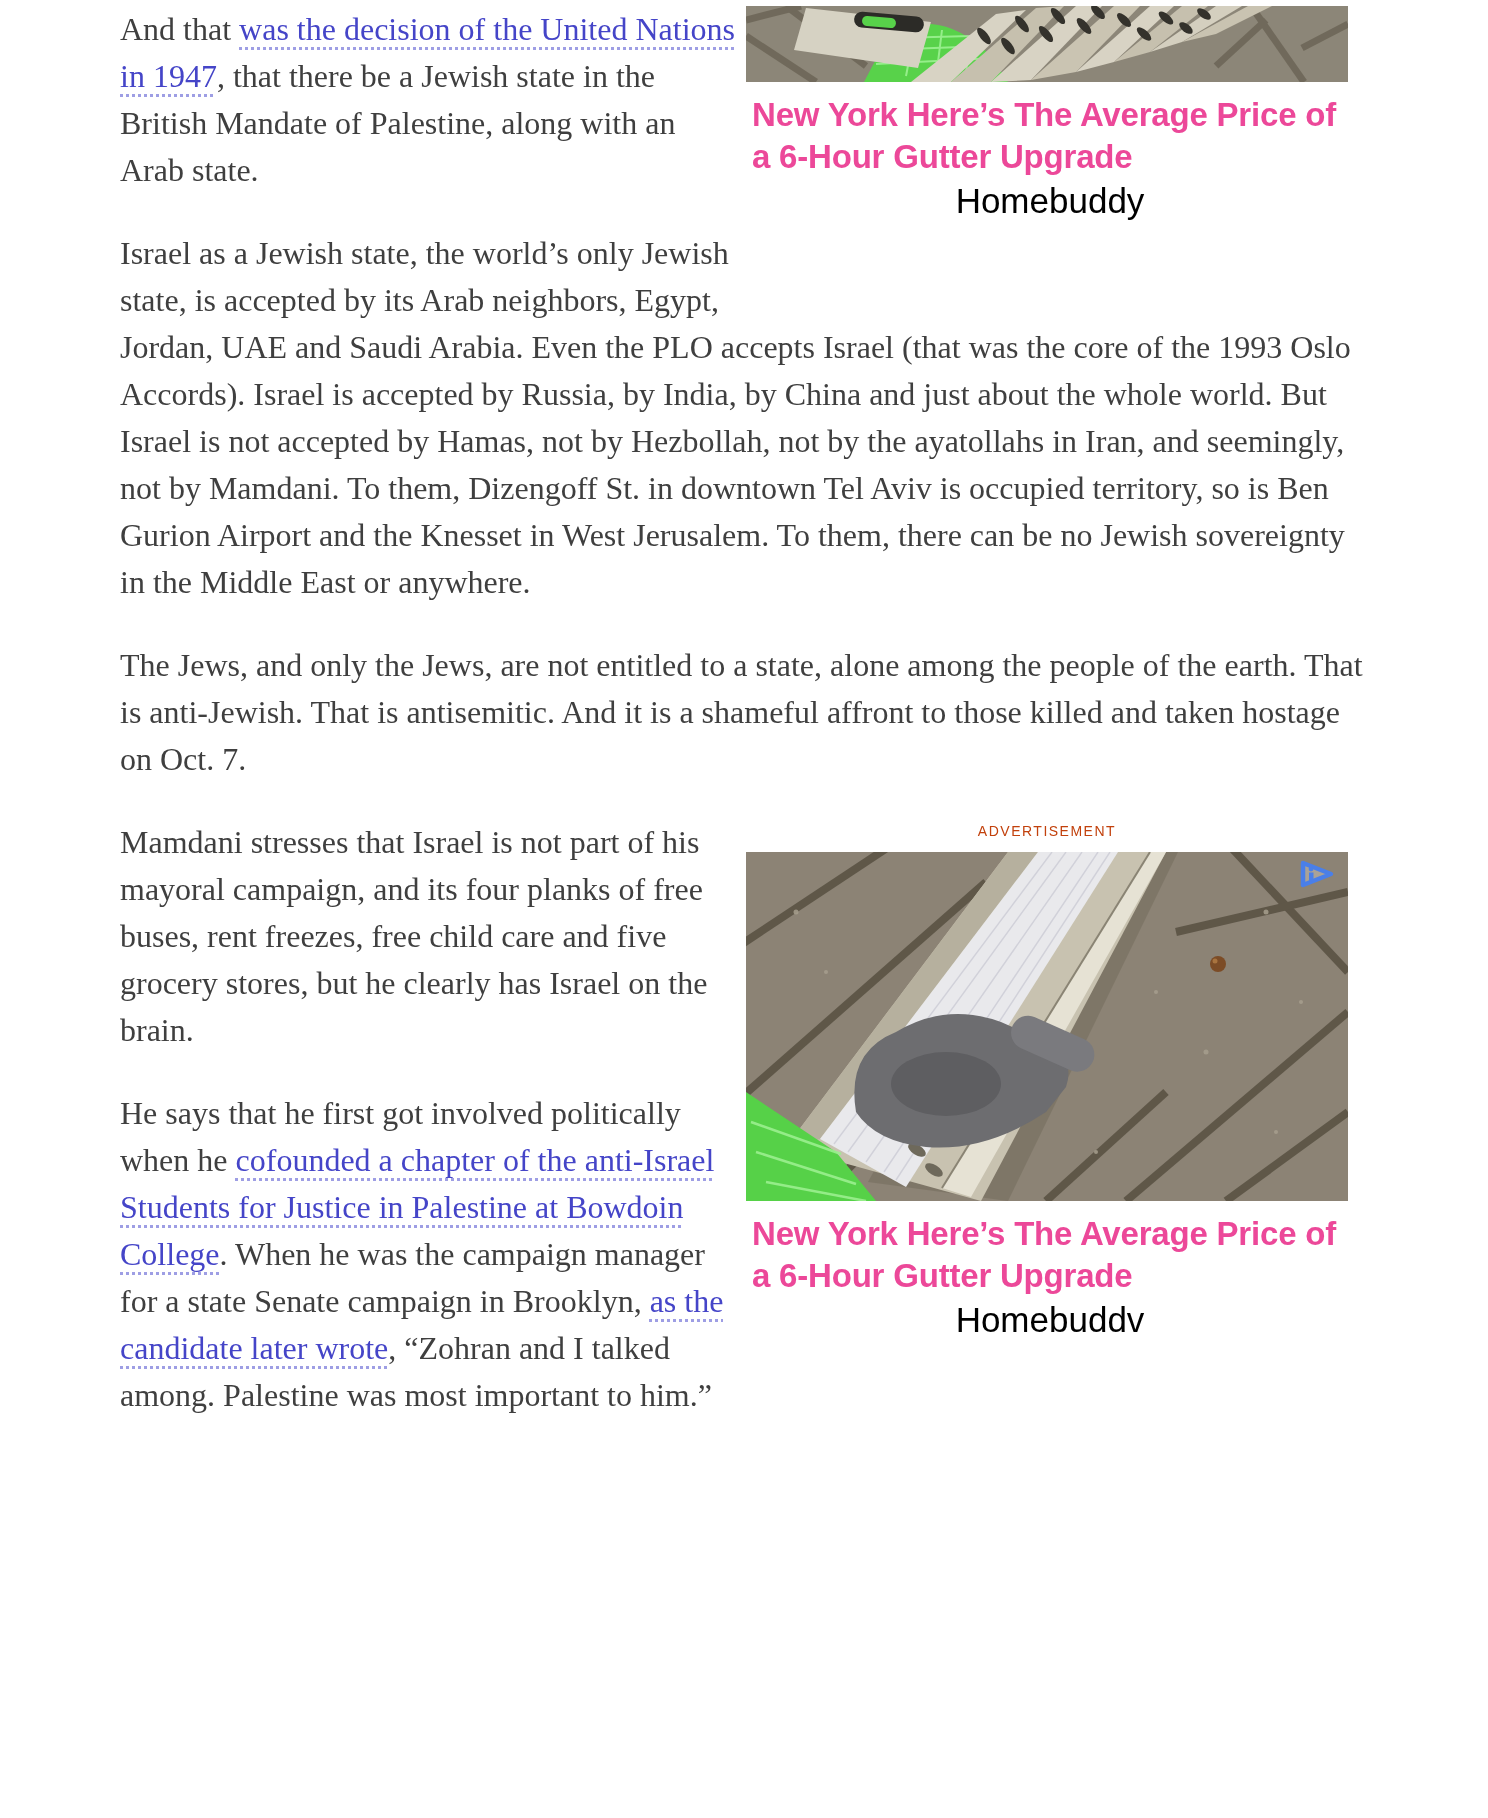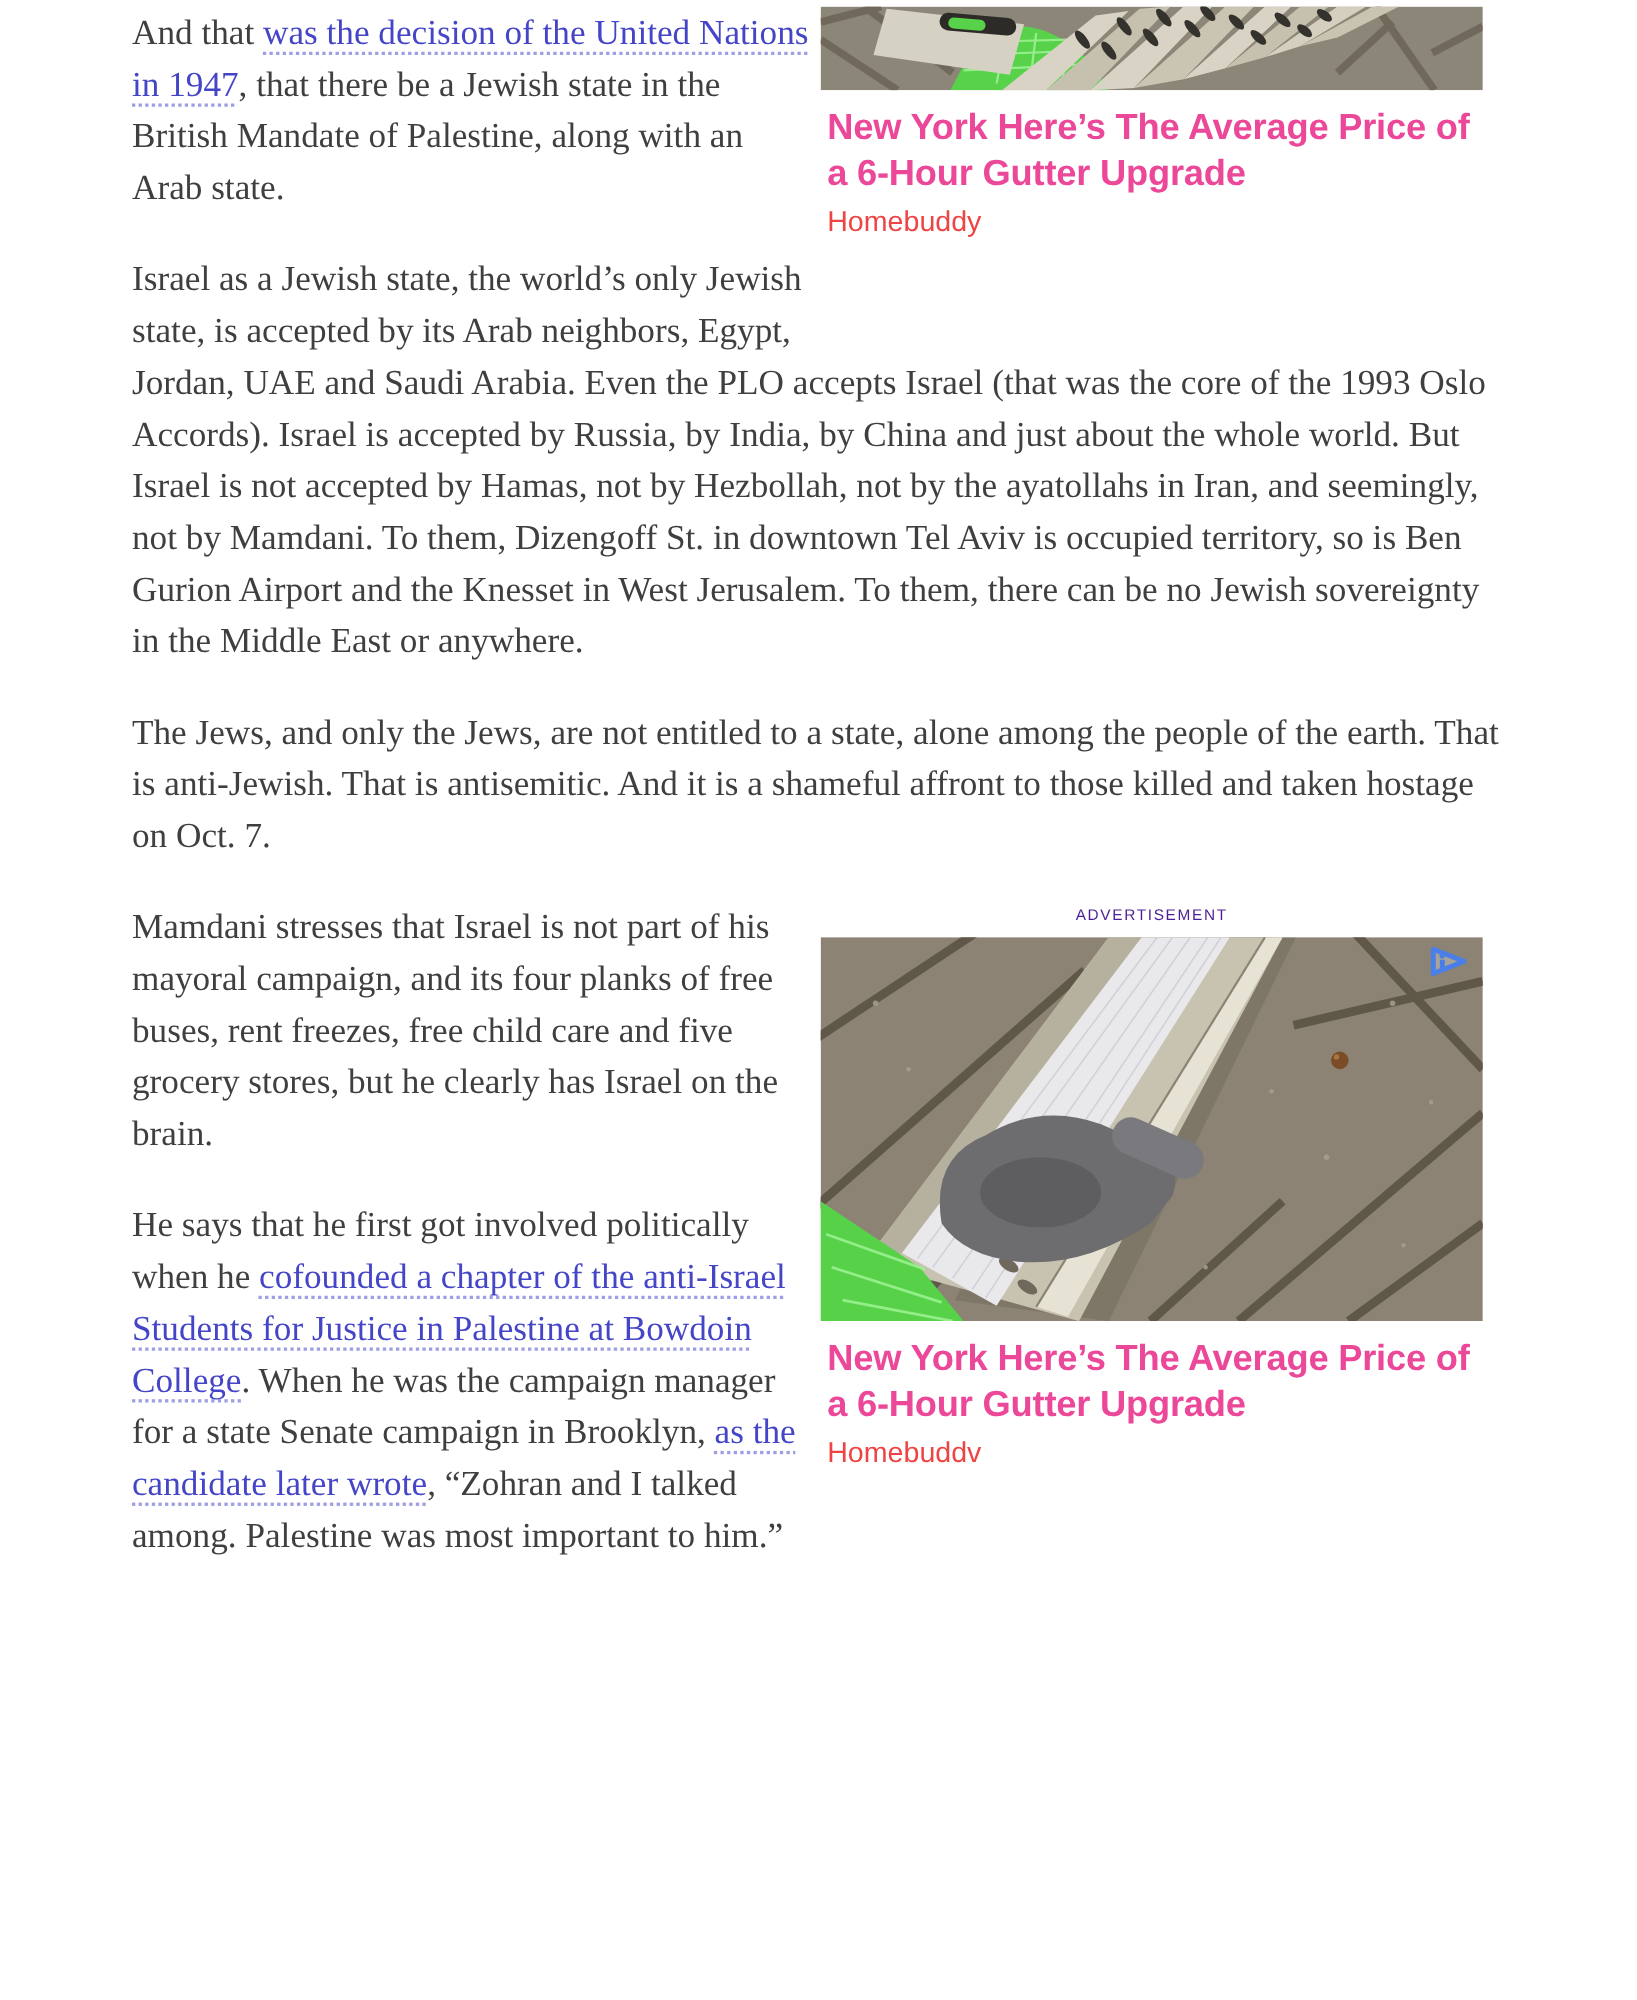--- a/index.html
+++ b/index.html
@@ -30,27 +30,27 @@
   .ad-content{margin-left:6px;width:602px;}
   .ad-photo{display:block;width:602px;}
   .ad-photo svg{display:block;}
   .ad-headline{
     font-family:"Liberation Sans",sans-serif;
     font-weight:700;font-size:33px;line-height:42px;
     color:#ec4899;margin:12px 0 0 6px;letter-spacing:-0.2px;
   }
   .ad-sponsor{
     font-family:"Liberation Sans",sans-serif;
-    font-size:26px;line-height:30px;
-    color:#ef4444;margin:8px 0 0 6px;
+    font-size:35px;line-height:30px;
+    color:#000000;margin:8px 0 0 6px;text-align:center;
   }
   .ad-adv-label{
     font-family:"Liberation Sans",sans-serif;
     font-size:14px;line-height:17px;letter-spacing:1.5px;
-    color:#4c1d95;text-align:center;
+    color:#c2410c;text-align:center;
     margin:0 0 12px 0;padding-top:4px;
   }
 </style>
 </head>
 <body>
 
 <div class="page">
 
   <div class="para">
     <aside class="ad-unit ad-unit-1">

